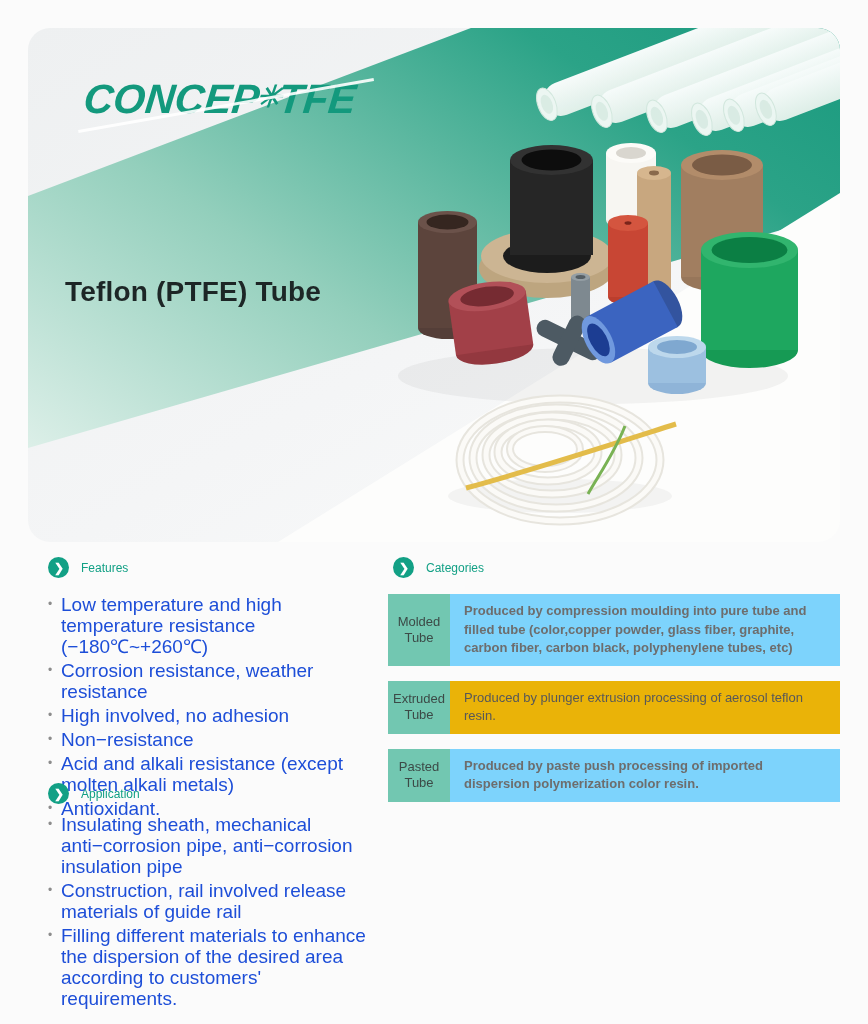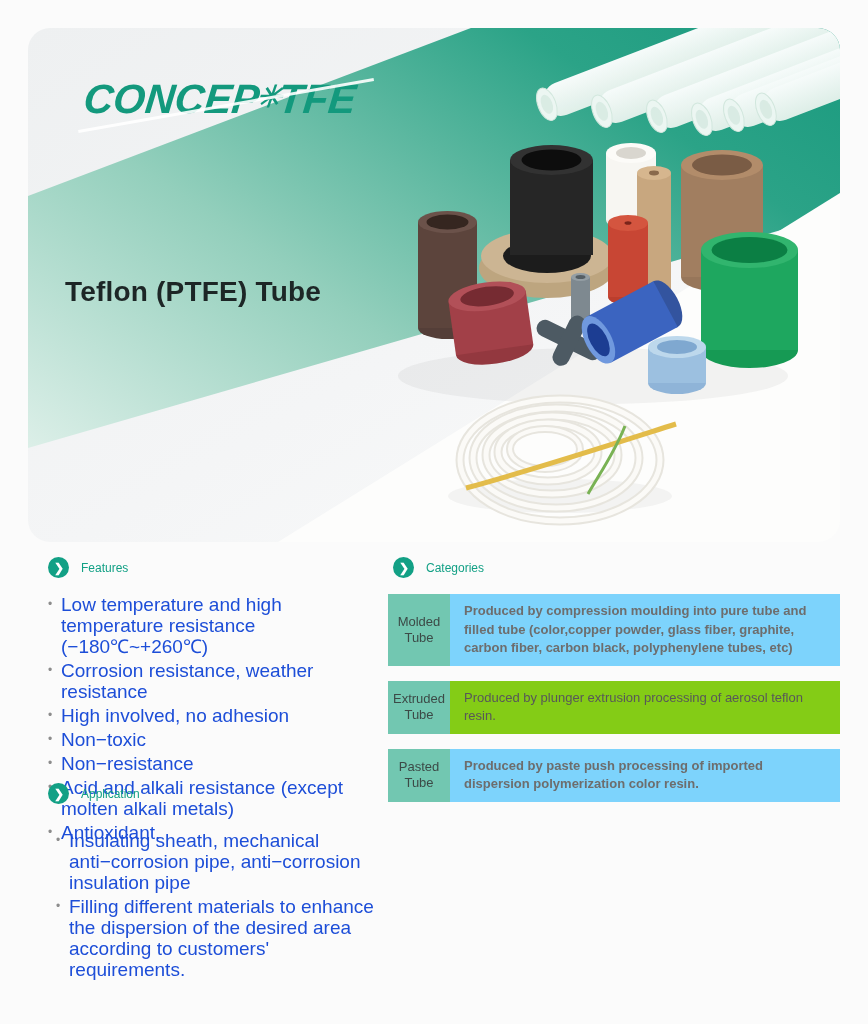--- a/index.html
+++ b/index.html
@@ -50,21 +50,21 @@
   .cat-row .lbl{
     flex:0 0 62px;background:#72c7b1;color:#3c4a47;font-size:13px;line-height:16px;
     display:flex;align-items:center;justify-content:center;text-align:center;
     padding:4px 2px;box-sizing:border-box;
   }
   .cat-row .dsc{
     flex:1;font-size:13px;line-height:18.5px;color:#6d6d6d;
     padding:8px 10px 8px 14px;display:flex;align-items:center;box-sizing:border-box;
   }
   .row-light .dsc{background:#7dd3fc;font-weight:bold;}
-  .row-dark  .dsc{background:#84cc16;color:#585858;}
+  .row-dark  .dsc{background:#eab308;color:#585858;}
 </style>
 </head>
 <body>
 
 <div class="hero">
   <svg width="812" height="514" viewBox="0 0 812 514">
     <defs>
       <linearGradient id="bandGrad" x1="0%" y1="100%" x2="100%" y2="0%">
         <stop offset="0%" stop-color="#dcefe8"></stop>
         <stop offset="32%" stop-color="#93cfbc"></stop>
@@ -232,21 +232,20 @@
 </div>
 
 <div class="sec-head" style="left:48px;top:557px;">
   <span class="sec-icon">❯</span>
   <span class="sec-title">Features</span>
 </div>
 <div class="blist" style="left:48px;top:594px;">
   <div class="bitem">Low temperature and high temperature resistance (−180℃~+260℃)</div>
   <div class="bitem">Corrosion resistance, weather resistance</div>
   <div class="bitem">High involved, no adhesion</div>
-  <div class="bitem">Non−toxic</div>
   <div class="bitem">Non−resistance</div>
   <div class="bitem">Acid and alkali resistance (except molten alkali metals)</div>
   <div class="bitem">Antioxidant.</div>
 </div>
 
 <div class="sec-head" style="left:393px;top:557px;">
   <span class="sec-icon">❯</span>
   <span class="sec-title">Categories</span>
 </div>
 <div class="cat-table">
@@ -261,16 +260,17 @@
   <div class="cat-row row-light">
     <div class="lbl">Pasted Tube</div>
     <div class="dsc">Produced by paste push processing of imported dispersion polymerization color resin.</div>
   </div>
 </div>
 
 <div class="sec-head" style="left:48px;top:783px;">
   <span class="sec-icon">❯</span>
   <span class="sec-title">Application</span>
 </div>
-<div class="blist" style="left:56px;top:814px;margin-top:16px;">
+<div class="blist" style="left:48px;top:814px;">
   <div class="bitem">Insulating sheath, mechanical anti−corrosion pipe, anti−corrosion insulation pipe</div>
+  <div class="bitem">Construction, rail involved release materials of guide rail</div>
   <div class="bitem">Filling different materials to enhance the dispersion of the desired area according to customers' requirements.</div>
 </div>
 
 </body></html>

